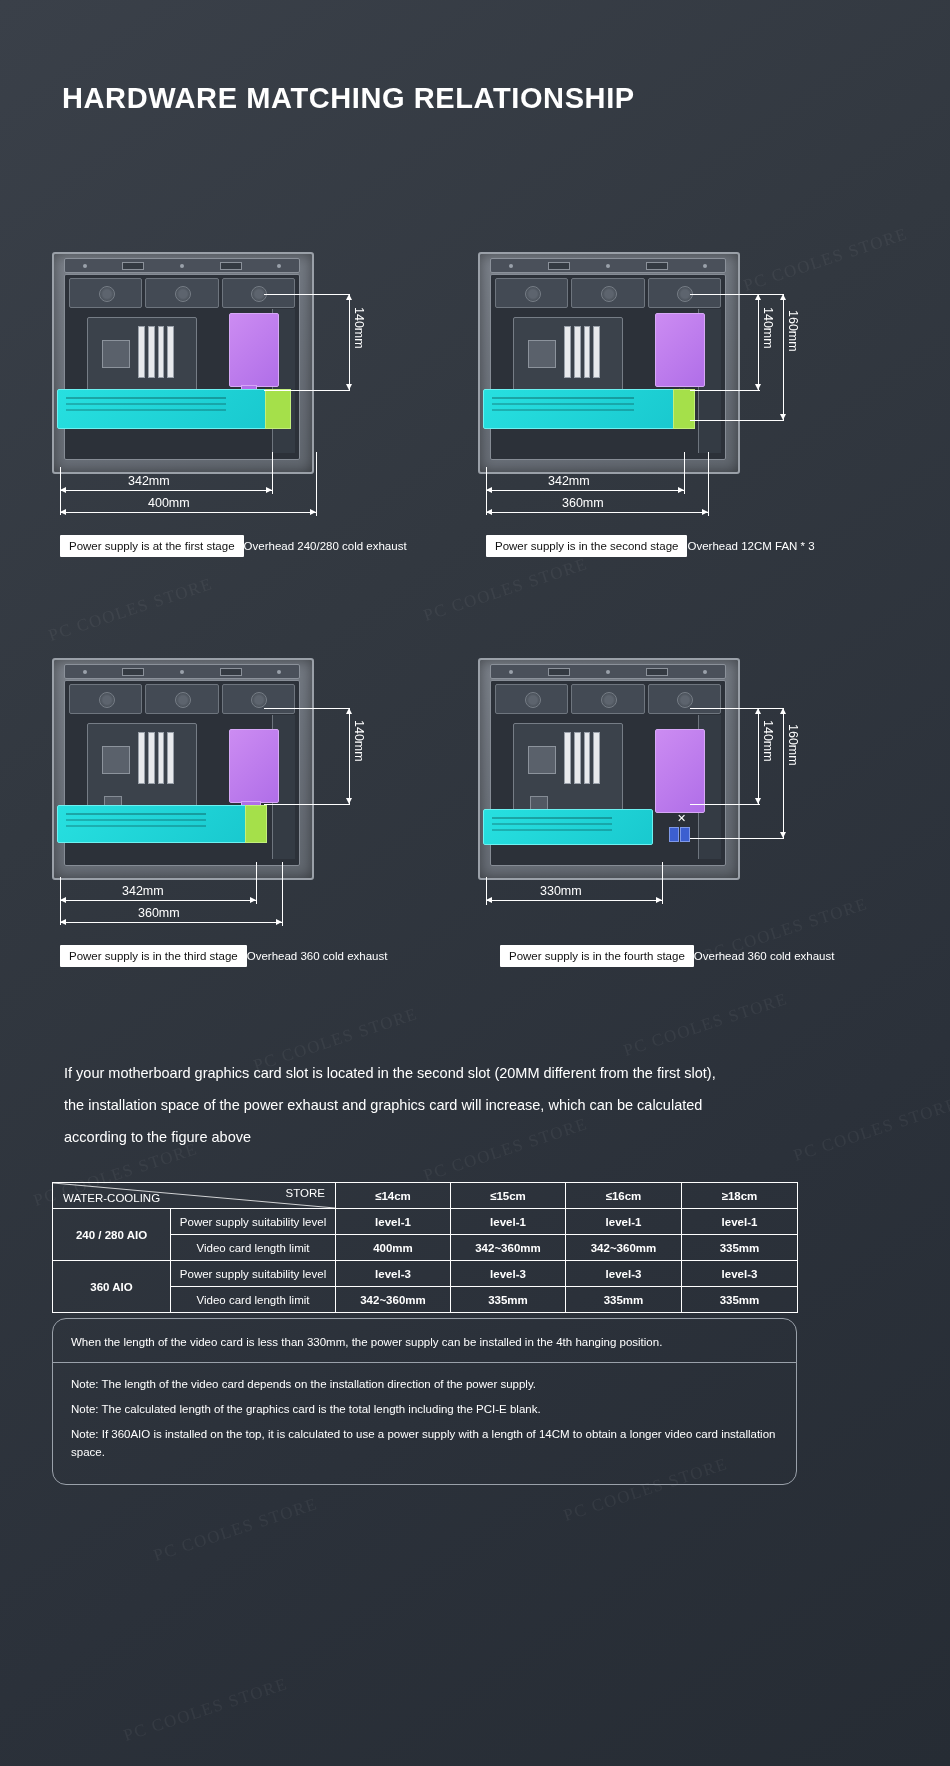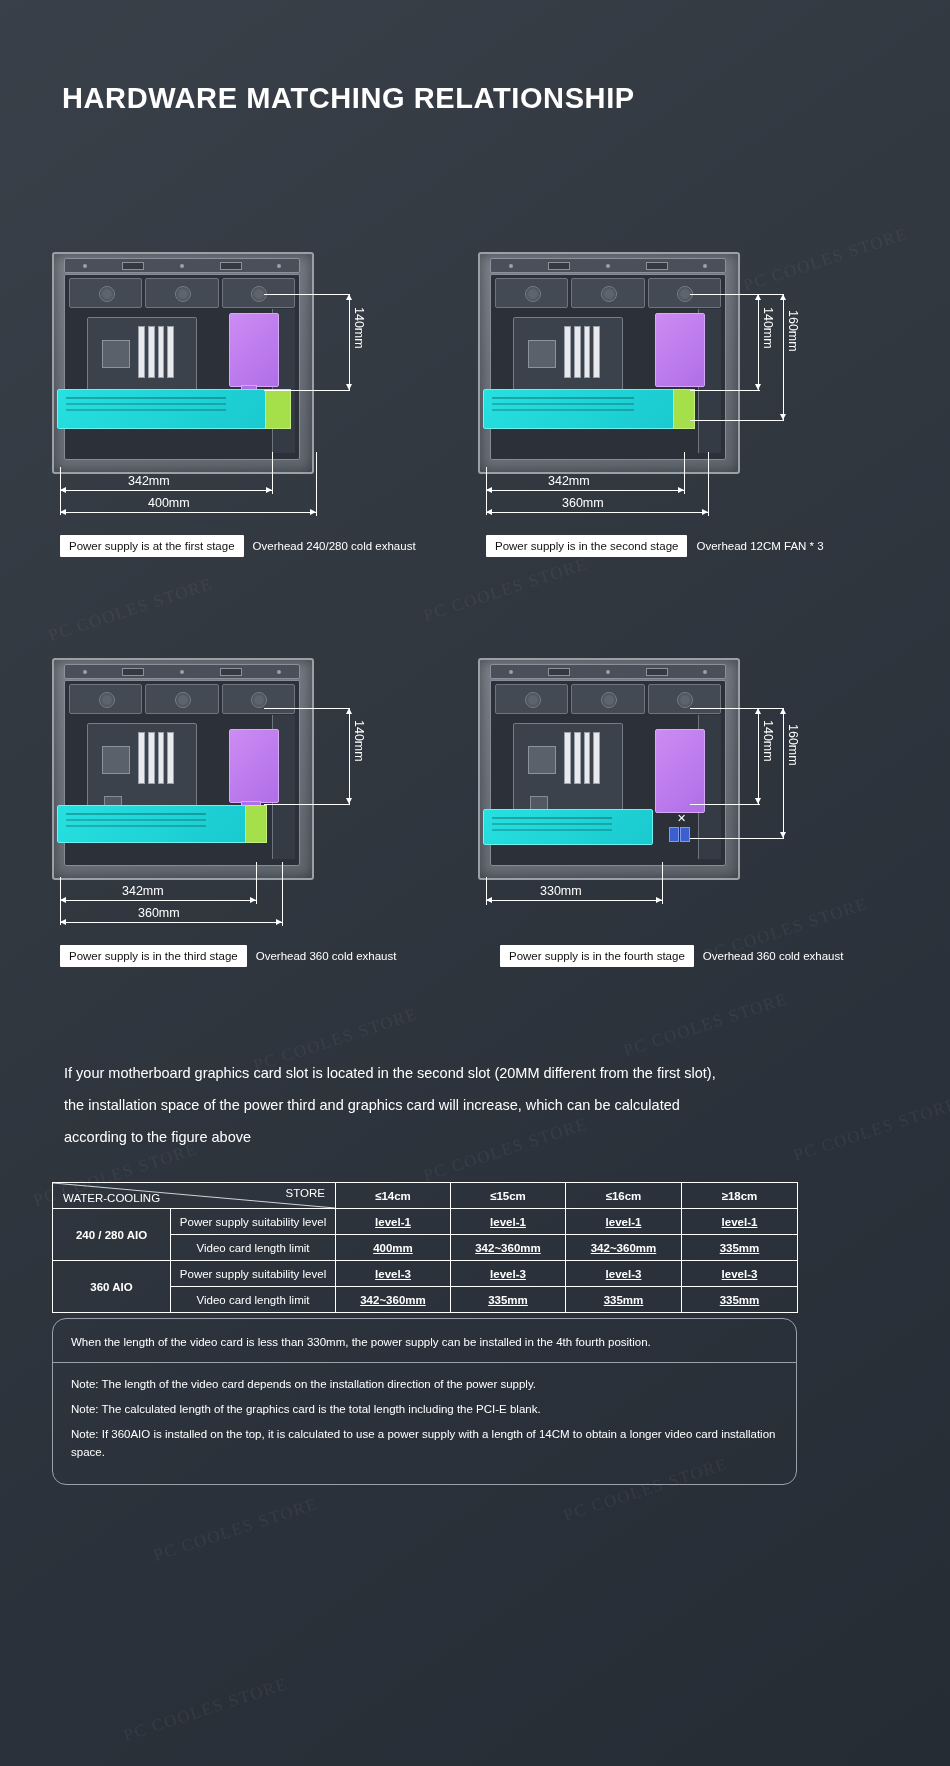--- a/index.html
+++ b/index.html
@@ -272,21 +272,20 @@
   }
   .dim-label.vert {
     writing-mode: vertical-rl;
     text-orientation: mixed;
   }
   
   .cap-row {
     position: absolute;
     display: flex;
     align-items: center;
-    gap: 9px;
     white-space: nowrap;
   }
   .cap-box {
     background: #ffffff;
     color: #111111;
     font-size: 11.5px;
     padding: 5px 9px;
     border-radius: 1px;
   }
   .cap-txt {
@@ -349,21 +348,20 @@
     font-size: 15px;
     font-weight: bold;
   }
   td.hdr {
     font-size: 13px;
     font-weight: bold;
   }
   td.val {
     font-weight: bold;
     font-size: 12px;
-    text-decoration: underline;
   }
   
   .notes {
     position: absolute;
     left: 52px;
     top: 1318px;
     width: 745px;
     border: 1px solid #9aa1aa;
     border-radius: 14px;
     padding: 14px 18px 16px 18px;
@@ -622,21 +620,21 @@
     <div class="tick" style="left:8px; top:219px; height:28px;"></div>
 
     <div class="cap-row" style="left:22px; top:287px;">
       <span class="cap-box">Power supply is in the fourth stage</span>
       <span class="cap-txt">Overhead 360 cold exhaust</span>
     </div>
   </div>
 
   <div class="para">
     <div>If your motherboard graphics card slot is located in the second slot (20MM different from the first slot),</div>
-    <div>the installation space of the power third and graphics card will increase, which can be calculated</div>
+    <div>the installation space of the power exhaust and graphics card will increase, which can be calculated</div>
     <div>according to the figure above</div>
   </div>
 
   <div class="tablewrap">
     <table class="spec">
       <colgroup>
         <col style="width:118px">
         <col style="width:165px">
         <col style="width:115px">
         <col style="width:115px">
@@ -685,20 +683,20 @@
         <td class="val">342~360mm</td>
         <td class="val">335mm</td>
         <td class="val">335mm</td>
         <td class="val">335mm</td>
       </tr>
     </tbody>
       </table>
   </div>
 
   <div class="notes">
-    <p>When the length of the video card is less than 330mm, the power supply can be installed in the 4th fourth position.</p>
+    <p>When the length of the video card is less than 330mm, the power supply can be installed in the 4th hanging position.</p>
     <div class="divider"></div>
     <p>Note: The length of the video card depends on the installation direction of the power supply.</p>
     <p>Note: The calculated length of the graphics card is the total length including the PCI-E blank.</p>
     <p>Note: If 360AIO is installed on the top, it is calculated to use a power supply with a length of 14CM to obtain a longer video card installation space.</p>
   </div>
 
 </div>
 
 </body></html>

